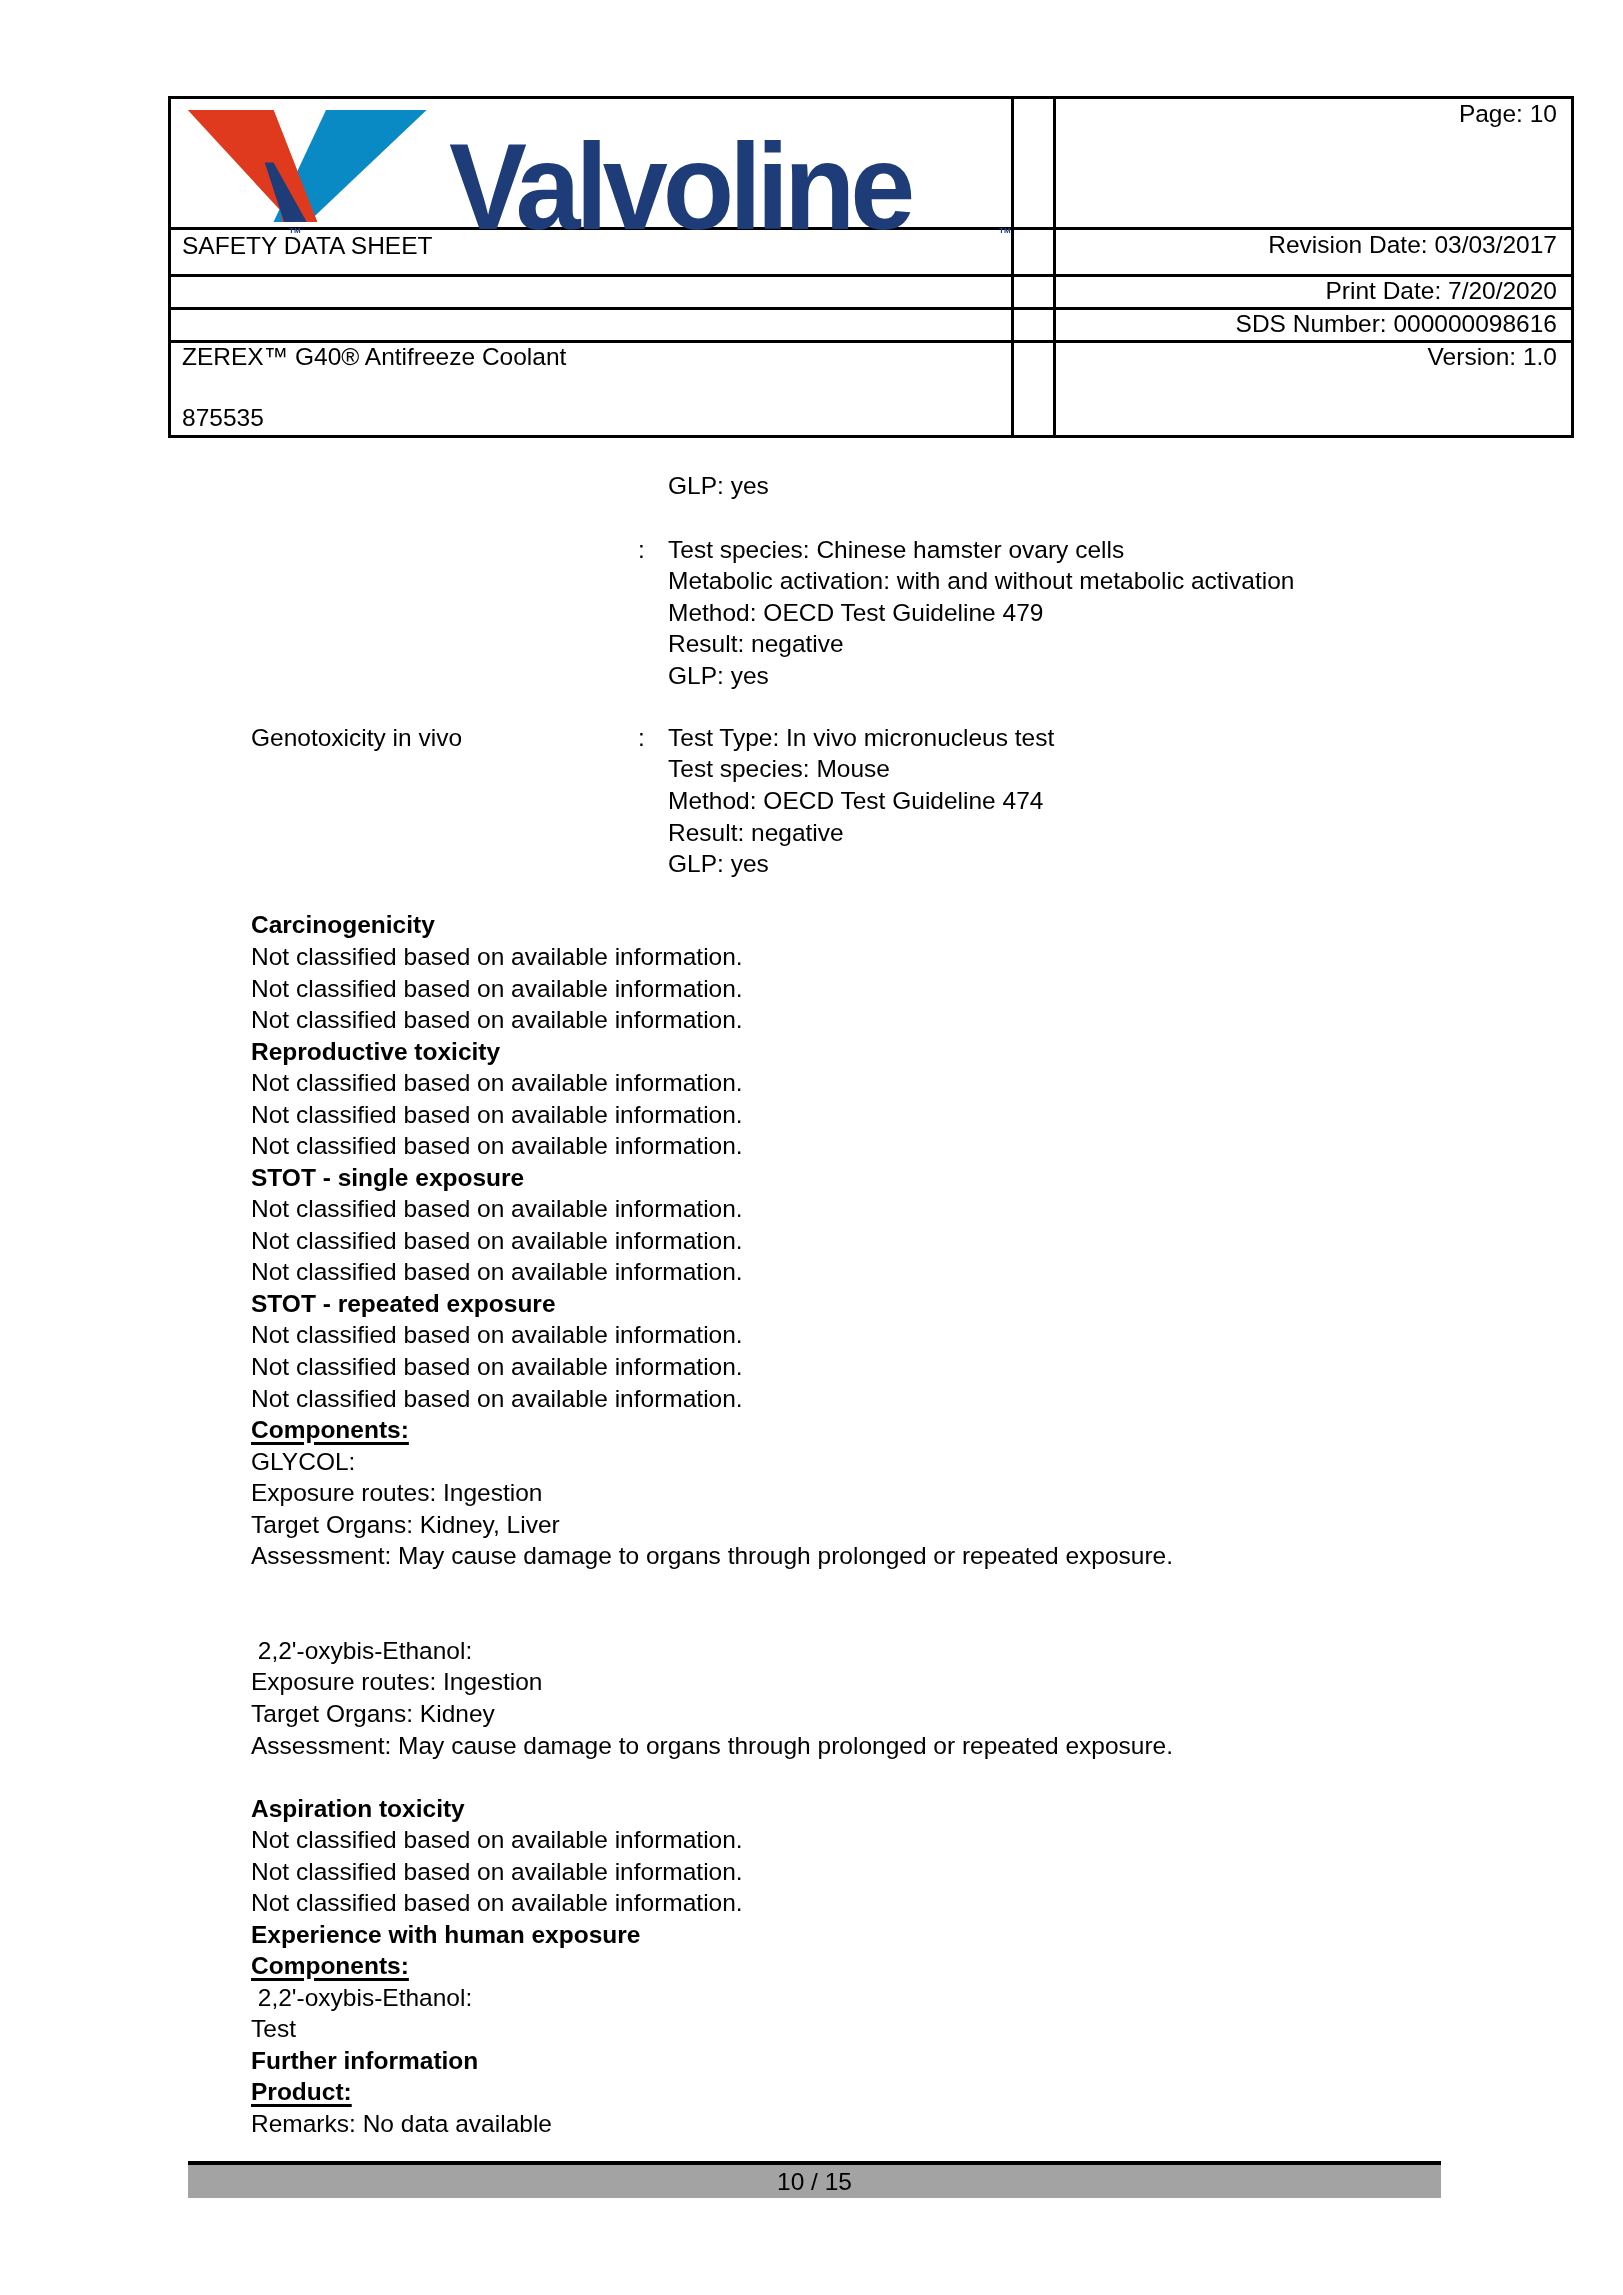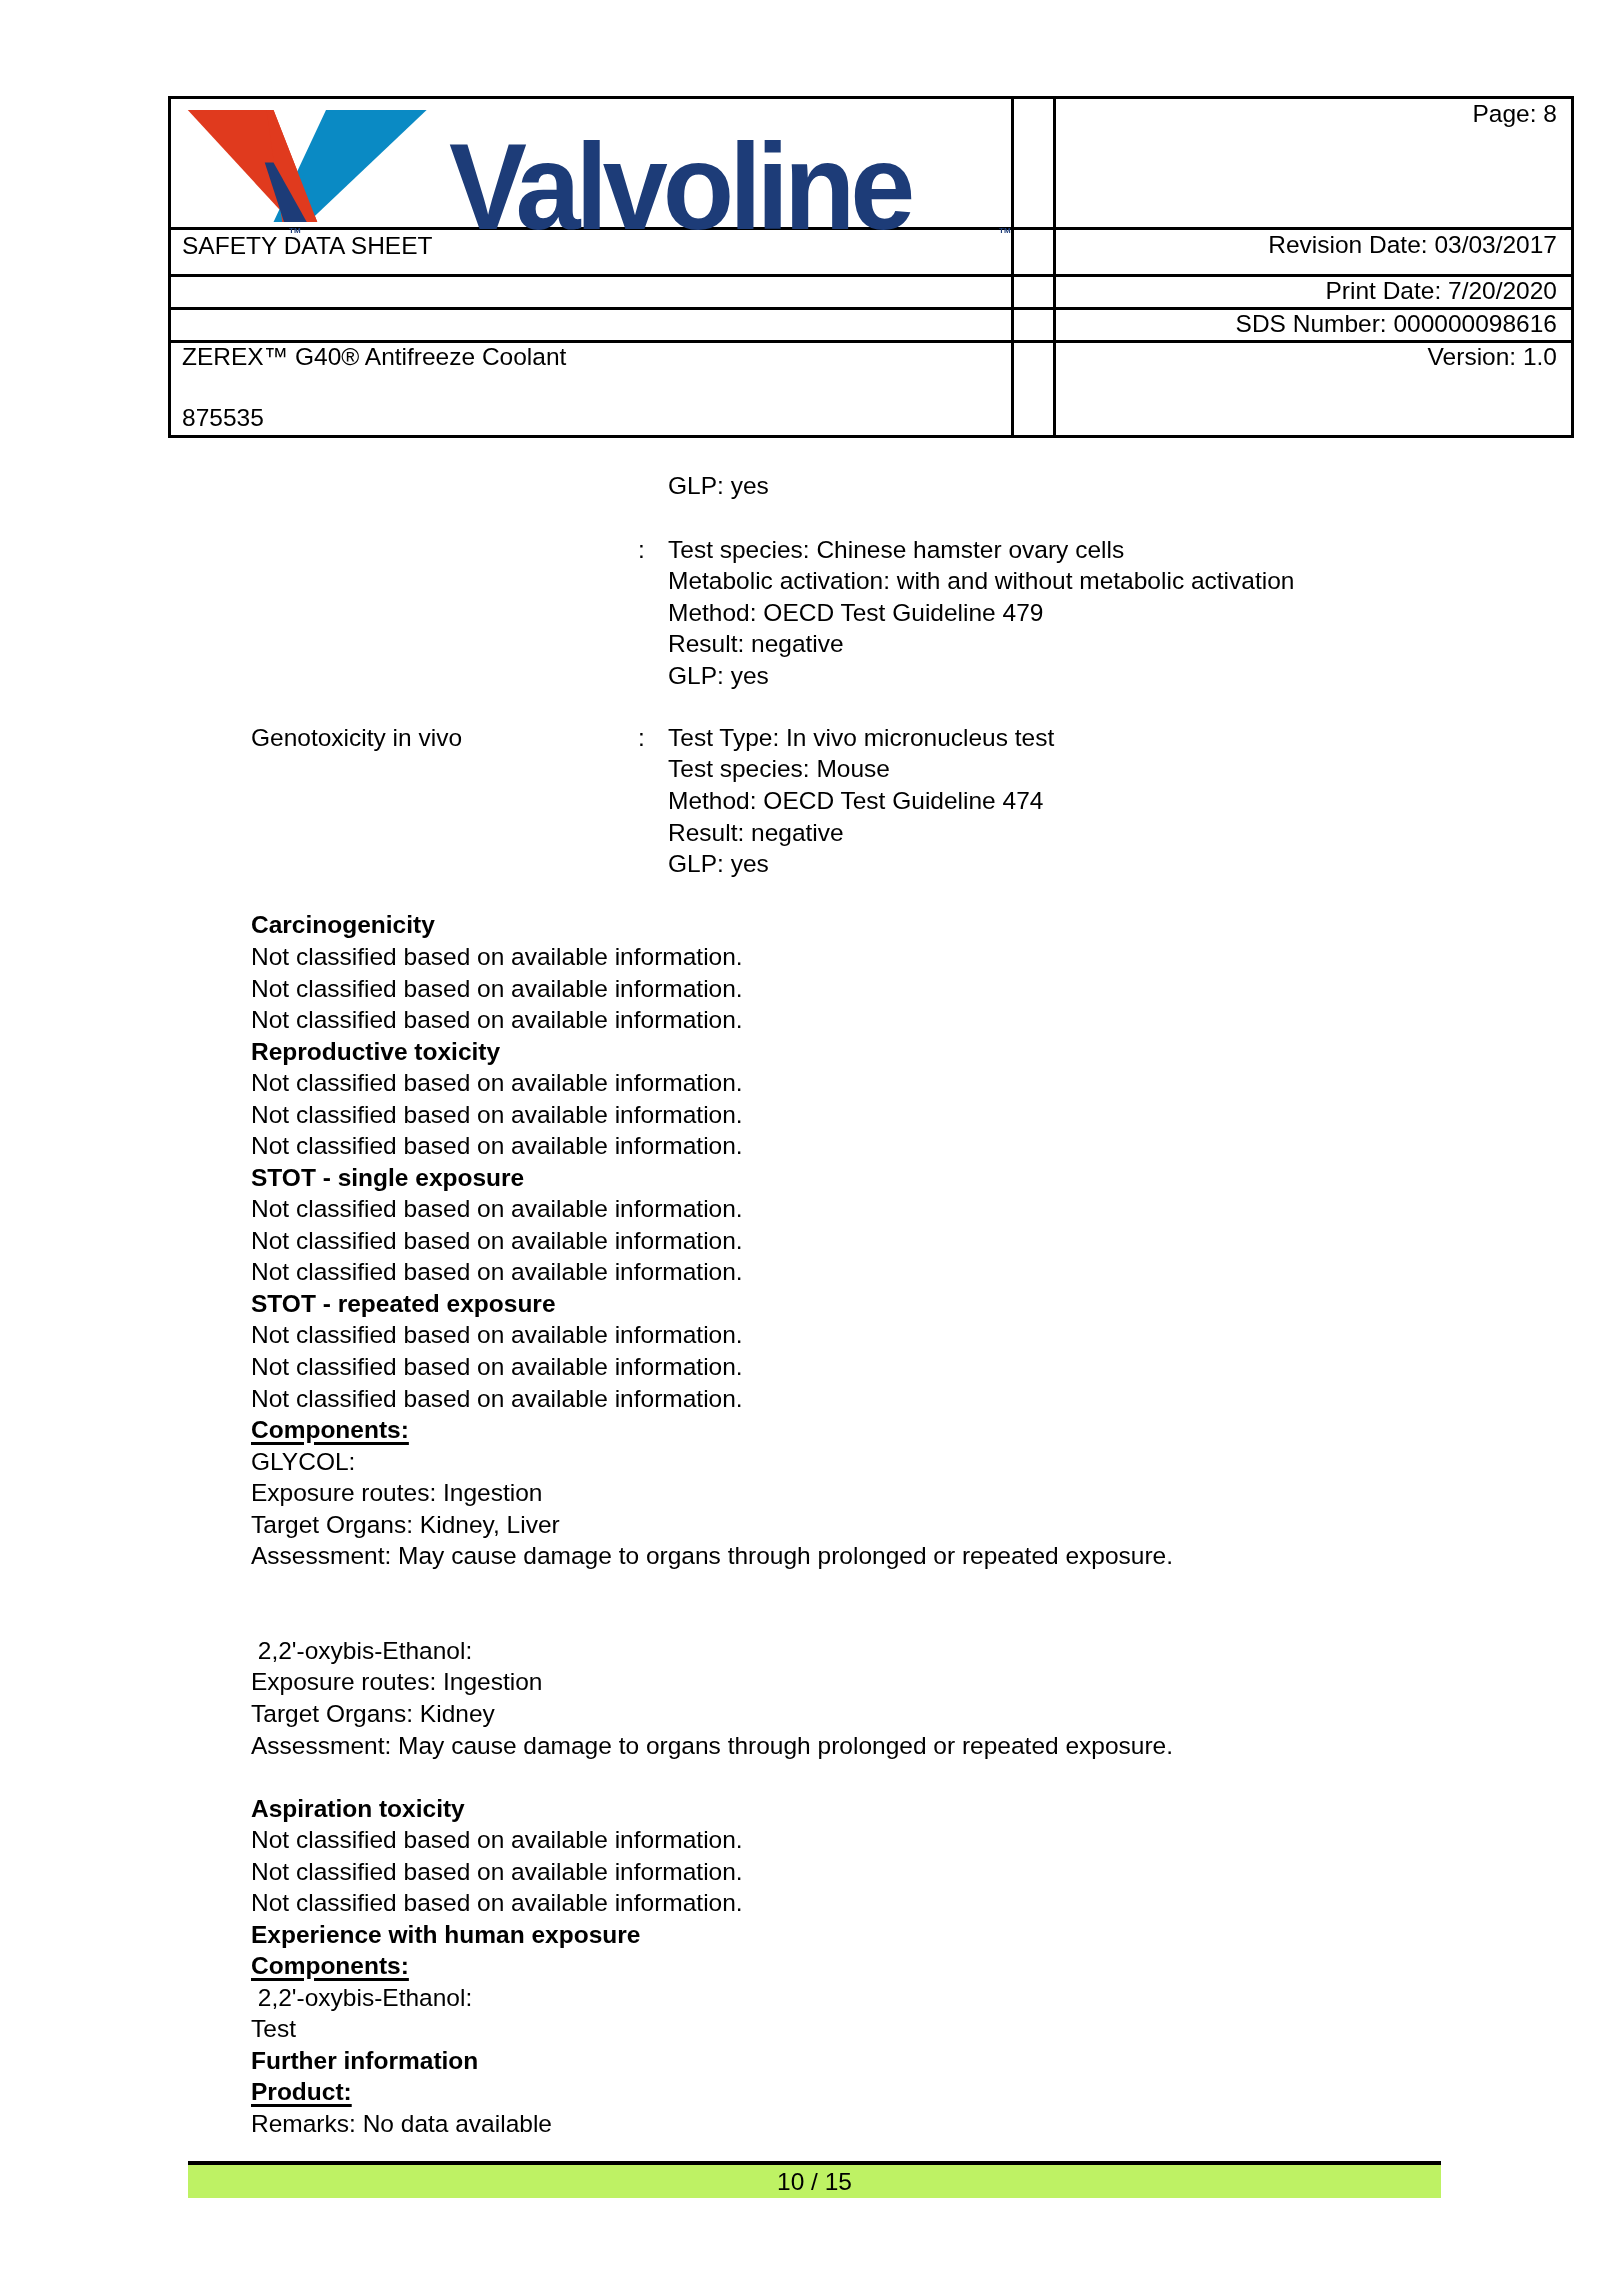--- a/index.html
+++ b/index.html
@@ -20,21 +20,21 @@
   .sds-title { font-size: 35px; font-weight: normal; }
 
   
   .content { position: absolute; left: 0; top: 0; width: 1623px; }
   .line { position: absolute; font-size: 24.5px; line-height: 32px; white-space: nowrap; }
   .bold { font-weight: bold; }
   .ul { text-decoration: underline; text-decoration-thickness: 2.6px; text-underline-offset: 3.5px; text-align: center; }
 
   
   .footer-rule { position: absolute; left: 188px; top: 2161px; width: 1253px; height: 3.5px; background: #000; }
-  .footer-band { position: absolute; left: 188px; top: 2165px; width: 1253px; height: 33px; background: #bef264;
+  .footer-band { position: absolute; left: 188px; top: 2165px; width: 1253px; height: 33px; background: #a3a3a3;
                  text-align: center; font-size: 24.5px; line-height: 33px; }
 </style>
 </head>
 <body>
 
 <div class="hdr">
 
   <div class="ln" style="left:0;top:0;width:1405px;height:2.6px"></div>
   <div class="ln" style="left:0;top:339px;width:1405px;height:2.6px"></div>
   <div class="ln" style="left:0;top:0;width:2.6px;height:342px"></div>
@@ -57,21 +57,21 @@
     </svg>
     <span class="tm" style="left:103px;top:123px">TM</span>
     <div class="logo-word">Valvoline</div>
     <span class="tm" style="left:813px;top:123px">TM</span>
   </div>
 
   <div class="cell sds-title" style="left:14px;top:136px">SAFETY DATA SHEET</div>
   <div class="cell" style="left:14px;top:247px">ZEREX™ G40® Antifreeze Coolant</div>
   <div class="cell" style="left:14px;top:308px">875535</div>
 
-  <div class="cell" style="right:16px;top:3.5px">Page: 8</div>
+  <div class="cell" style="right:16px;top:3.5px">Page: 10</div>
   <div class="cell" style="right:16px;top:135px">Revision Date:  03/03/2017</div>
   <div class="cell" style="right:16px;top:181px">Print Date: 7/20/2020</div>
   <div class="cell" style="right:16px;top:214px">SDS Number: 000000098616</div>
   <div class="cell" style="right:16px;top:247px">Version:  1.0</div>
 </div>
 
 <div class="content">
 
   <div class="line" style="left:668px;top:470px">GLP: yes</div>
 

